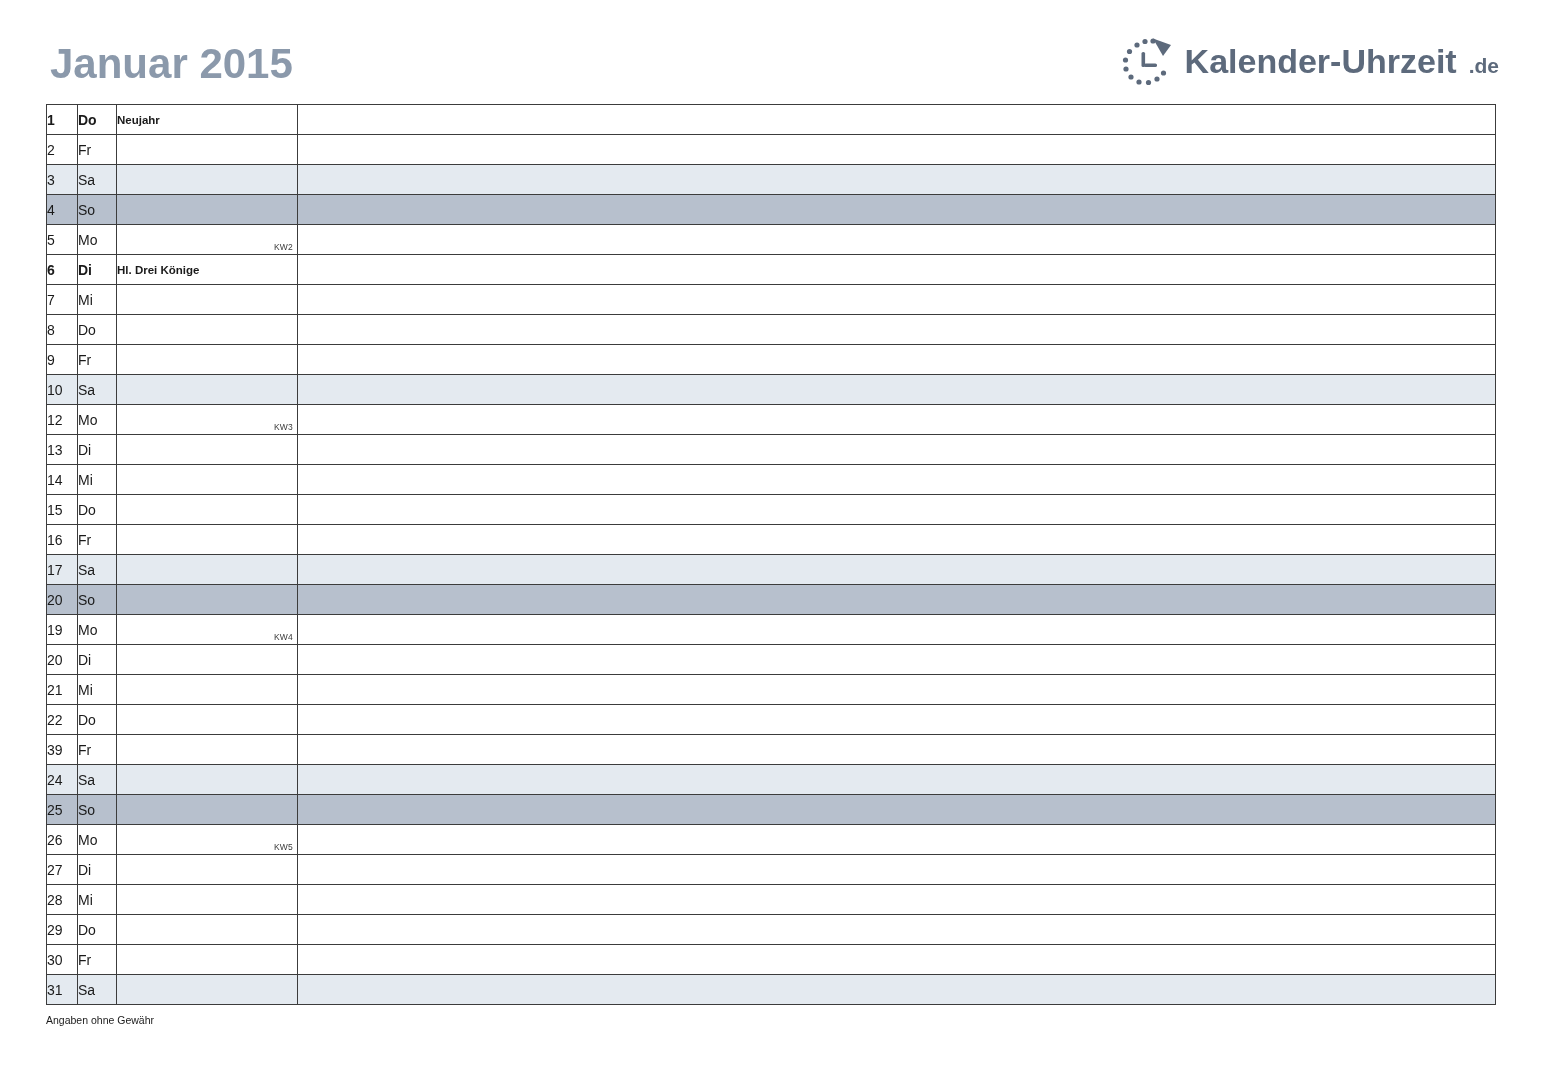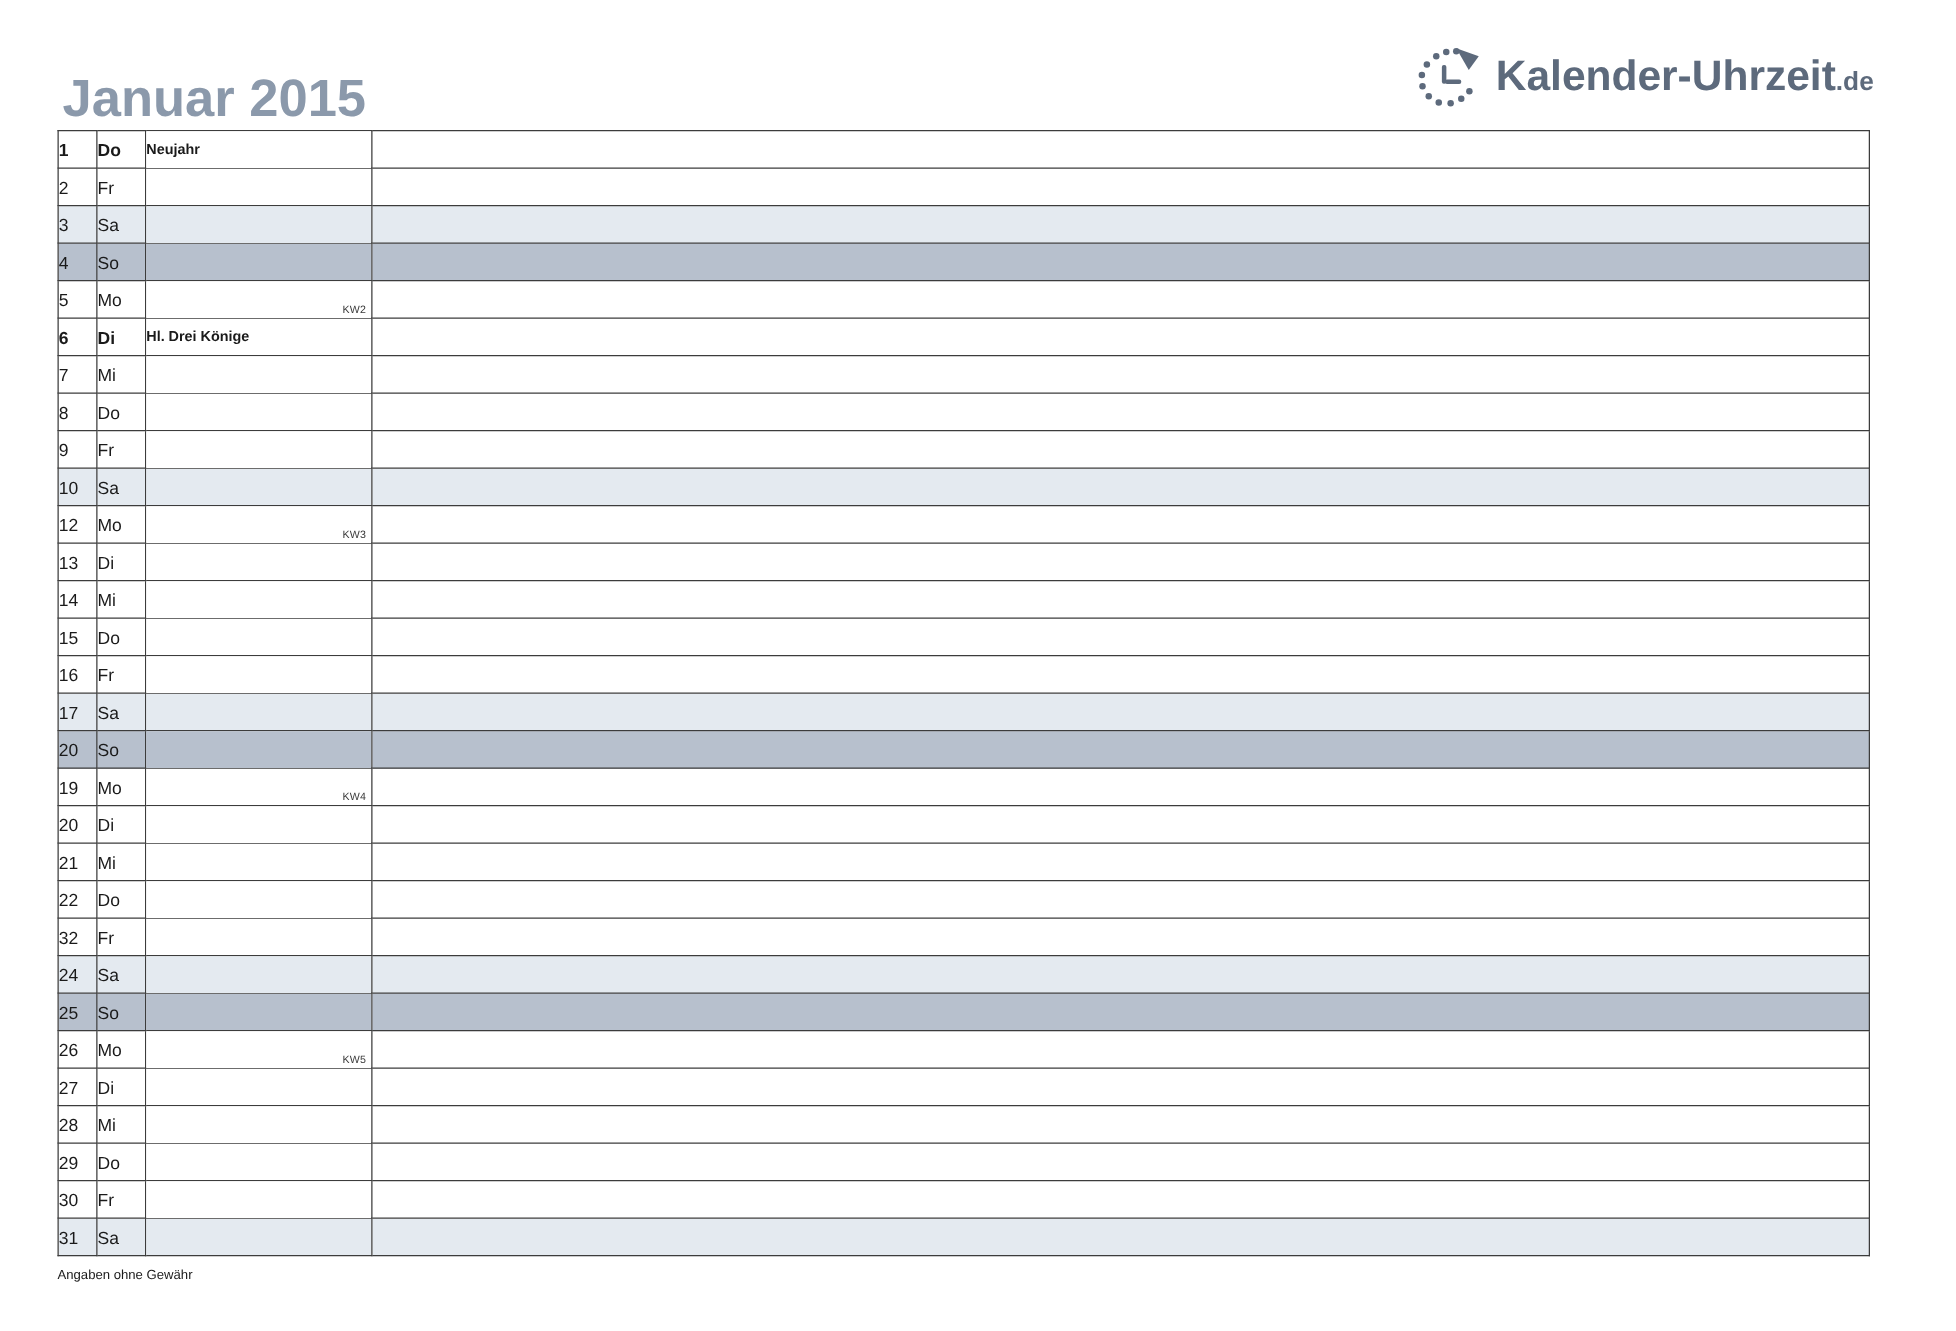--- a/index.html
+++ b/index.html
@@ -30,21 +30,20 @@
   }
   .page-title {
     position: absolute;
     left: 50px;
     top: 40px;
     font-size: 42px;
     font-weight: bold;
     color: #8b99ab;
     letter-spacing: 0px;
     white-space: nowrap;
-    margin-top: 15px;
   }
 
   .logo {
     position: absolute;
     right: 66px;
     top: 30px;
     height: 62px;
     display: flex;
     align-items: center;
   }
@@ -57,20 +56,21 @@
   .logo-text {
     font-size: 34px;
     font-weight: bold;
     color: #5d6a7c;
     white-space: nowrap;
     line-height: 1;
   }
   .logo-text .tld {
     font-size: 21px;
     font-weight: bold;
+    margin-left: 12px;
   }
 
   
   .cal-wrap {
     position: absolute;
     left: 46px;
     top: 104px;
     width: 1450px;
   }
   table.cal {
@@ -289,21 +289,21 @@
             <td class="c-holiday"><span></span><span class="kw"></span></td>
             <td class="c-note"></td>
           </tr>
           <tr>
             <td class="c-day">22</td>
             <td class="c-wd">Do</td>
             <td class="c-holiday"><span></span><span class="kw"></span></td>
             <td class="c-note"></td>
           </tr>
           <tr>
-            <td class="c-day">32</td>
+            <td class="c-day">39</td>
             <td class="c-wd">Fr</td>
             <td class="c-holiday"><span></span><span class="kw"></span></td>
             <td class="c-note"></td>
           </tr>
           <tr class="sat">
             <td class="c-day">24</td>
             <td class="c-wd">Sa</td>
             <td class="c-holiday"><span></span><span class="kw"></span></td>
             <td class="c-note"></td>
           </tr>

